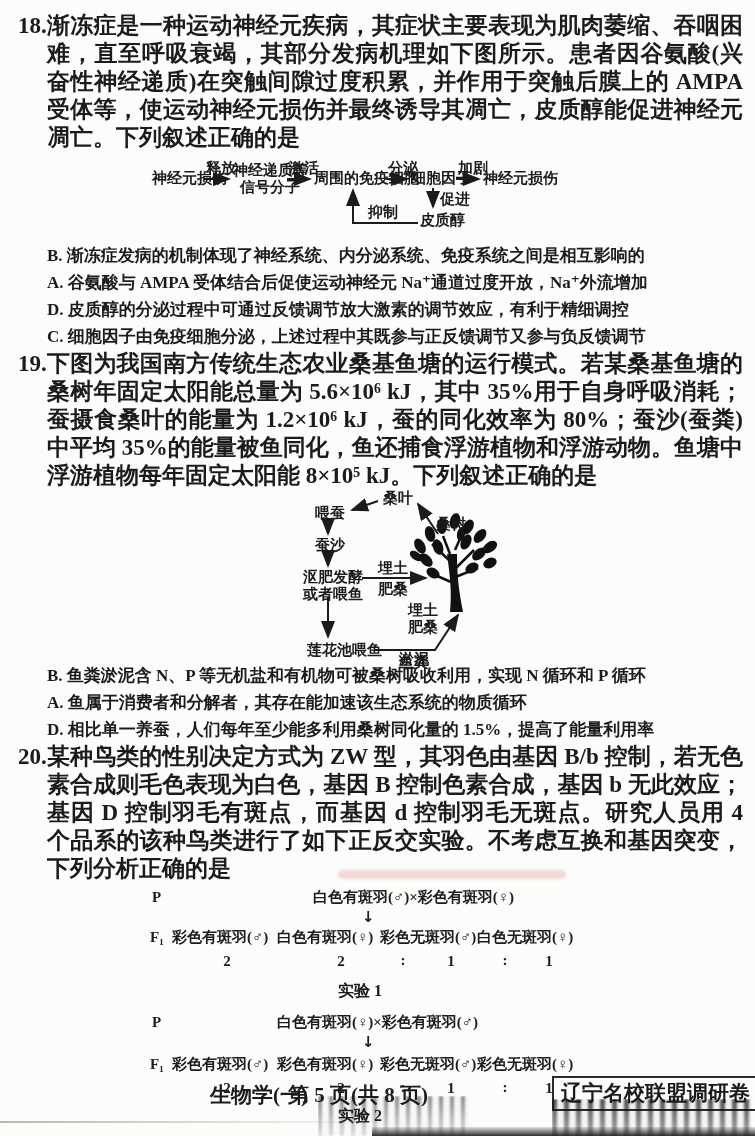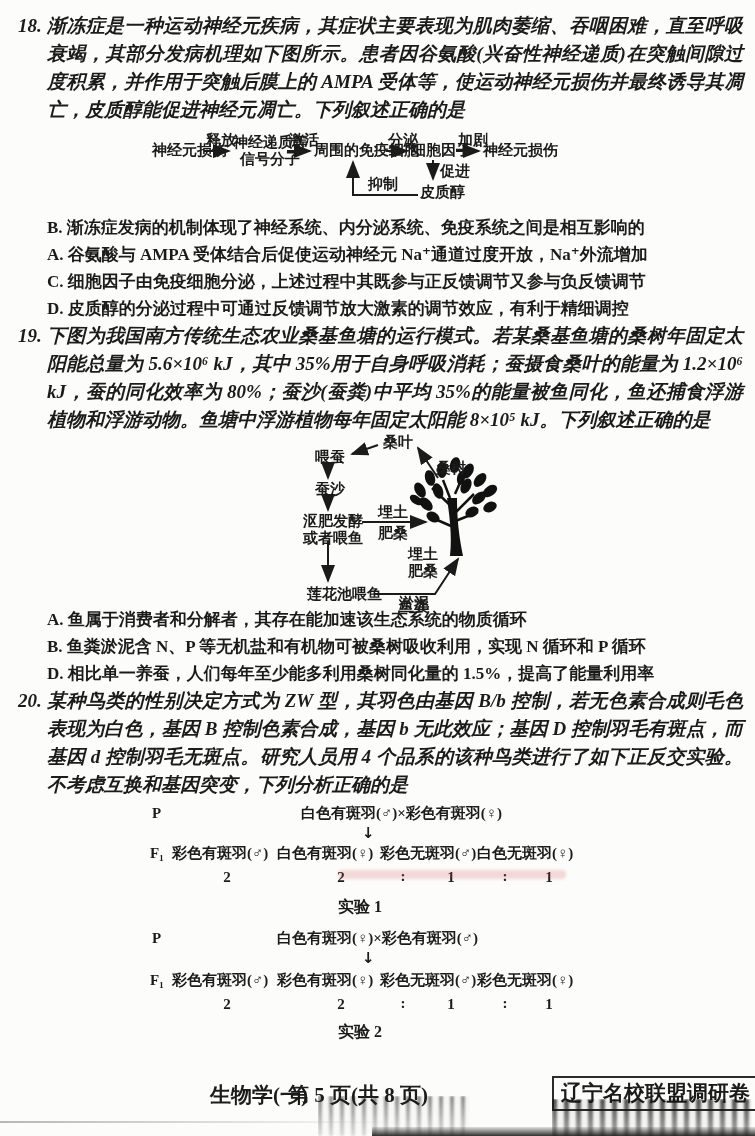--- a/index.html
+++ b/index.html
@@ -1,20 +1,20 @@
 <!DOCTYPE html>
 <html><head>
 <meta charset="utf-8">
 <style>
   html,body{margin:0;padding:0;background:#9a9a98;}
   .page{position:relative;width:755px;height:1136px;margin:0 auto;background:#fcfcfa;overflow:hidden;
         font-family:"Liberation Serif","DejaVu Serif",serif;color:#1b1b1b;}
   
-  .stem{position:relative;margin:0 12px 0 47px;font-size:19px;line-height:28px;
-        font-weight:600;text-align:justify;font-style:italic;}
+  .stem{position:relative;margin:0 12px 0 47px;font-size:23px;line-height:28px;
+        font-weight:600;text-align:justify;}
   .qnum{position:absolute;left:-29px;top:0;font-weight:600;}
   .opts{padding:0;}
   .opt{margin:0 10px 0 47px;font-size:17px;line-height:27px;font-weight:600;white-space:nowrap;}
   
   .diag{position:relative;width:755px;}
   .d18{height:82px;margin-top:8px;}
   .d19{height:172px;}
   .lab{position:absolute;font-size:15px;line-height:17px;font-weight:bold;white-space:nowrap;}
   .diag svg{position:absolute;left:0;top:0;}
   
@@ -78,22 +78,22 @@
       <div class="lab" style="left:458px;top:0px;">加剧</div>
       <div class="lab" style="left:483px;top:10px;">神经元损伤</div>
       <div class="lab" style="left:440px;top:31px;">促进</div>
       <div class="lab" style="left:420px;top:52px;">皮质醇</div>
       <div class="lab" style="left:368px;top:44px;">抑制</div>
     </div>
 
     <div class="opts">
       <div class="opt">B. 渐冻症发病的机制体现了神经系统、内分泌系统、免疫系统之间是相互影响的</div>
       <div class="opt">A. 谷氨酸与 AMPA 受体结合后促使运动神经元 Na⁺通道过度开放，Na⁺外流增加</div>
+      <div class="opt">D. 皮质醇的分泌过程中可通过反馈调节放大激素的调节效应，有利于精细调控</div>
       <div class="opt">C. 细胞因子由免疫细胞分泌，上述过程中其既参与正反馈调节又参与负反馈调节</div>
-      <div class="opt">D. 皮质醇的分泌过程中可通过反馈调节放大激素的调节效应，有利于精细调控</div>
     </div>
   </section>
 
   <section>
     <p class="stem"><span class="qnum">19.</span><span>下图为我国南方传统生态农业桑基鱼塘的运行模式。若某桑基鱼塘的桑树年固定太阳能总量为 5.6×10⁶ kJ，其中 35%用于自身呼吸消耗；蚕摄食桑叶的能量为 1.2×10⁶ kJ，蚕的同化效率为 80%；蚕沙(蚕粪)中平均 35%的能量被鱼同化，鱼还捕食浮游植物和浮游动物。鱼塘中浮游植物每年固定太阳能 8×10⁵ kJ。下列叙述正确的是</span></p>
 
     <div class="diag d19">
       <svg width="755" height="172" viewBox="0 0 755 172">
         <defs>
           <marker id="m19" markerWidth="9" markerHeight="8" refX="8" refY="3.5" orient="auto">
@@ -146,33 +146,33 @@
       <div class="lab" style="left:378px;top:70px;">埋土</div>
       <div class="lab" style="left:378px;top:91px;">肥桑</div>
       <div class="lab" style="left:408px;top:112px;">埋土</div>
       <div class="lab" style="left:408px;top:129px;">肥桑</div>
       <div class="lab" style="left:399px;top:148px;margin-top:16px;">鱼粪</div>
       <div class="lab" style="left:399px;top:161px;">淤泥</div>
       <div class="lab" style="left:307px;top:152px;">莲花池喂鱼</div>
     </div>
 
     <div class="opts">
+      <div class="opt">B. 鱼粪淤泥含 N、P 等无机盐和有机物可被桑树吸收利用，实现 N 循环和 P 循环</div>
       <div class="opt">A. 鱼属于消费者和分解者，其存在能加速该生态系统的物质循环</div>
-      <div class="opt">B. 鱼粪淤泥含 N、P 等无机盐和有机物可被桑树吸收利用，实现 N 循环和 P 循环</div>
       <div class="opt">D. 相比单一养蚕，人们每年至少能多利用桑树同化量的 1.5%，提高了能量利用率</div>
     </div>
   </section>
 
   <section>
     <p class="stem"><span class="qnum">20.</span><span>某种鸟类的性别决定方式为 ZW 型，其羽色由基因 B/b 控制，若无色素合成则毛色表现为白色，基因 B 控制色素合成，基因 b 无此效应；基因 D 控制羽毛有斑点，而基因 d 控制羽毛无斑点。研究人员用 4 个品系的该种鸟类进行了如下正反交实验。不考虑互换和基因突变，下列分析正确的是</span></p>
 
     <div class="exp">
 
       <div class="t" style="left:152px;top:5px;">P</div>
-      <div class="t" style="left:277px;top:5px;padding-left:24px;">白色有斑羽(♂)×彩色有斑羽(♀)</div>
+      <div class="t" style="left:289px;top:5px;padding-left:24px;">白色有斑羽(♂)×彩色有斑羽(♀)</div>
       <div class="t darr" style="left:362px;top:25px;">↓</div>
       <div class="t" style="left:150px;top:45px;">F₁</div>
       <div class="t" style="left:172px;top:45px;">彩色有斑羽(♂)</div>
       <div class="t" style="left:277px;top:45px;">白色有斑羽(♀)</div>
       <div class="t" style="left:380px;top:45px;">彩色无斑羽(♂)</div>
       <div class="t" style="left:477px;top:45px;">白色无斑羽(♀)</div>
       <div class="t num" style="left:218px;top:69px;">2</div>
       <div class="t num" style="left:332px;top:69px;">2</div>
       <div class="t num" style="left:394px;top:68px;">:</div>
       <div class="t num" style="left:442px;top:69px;">1</div>

